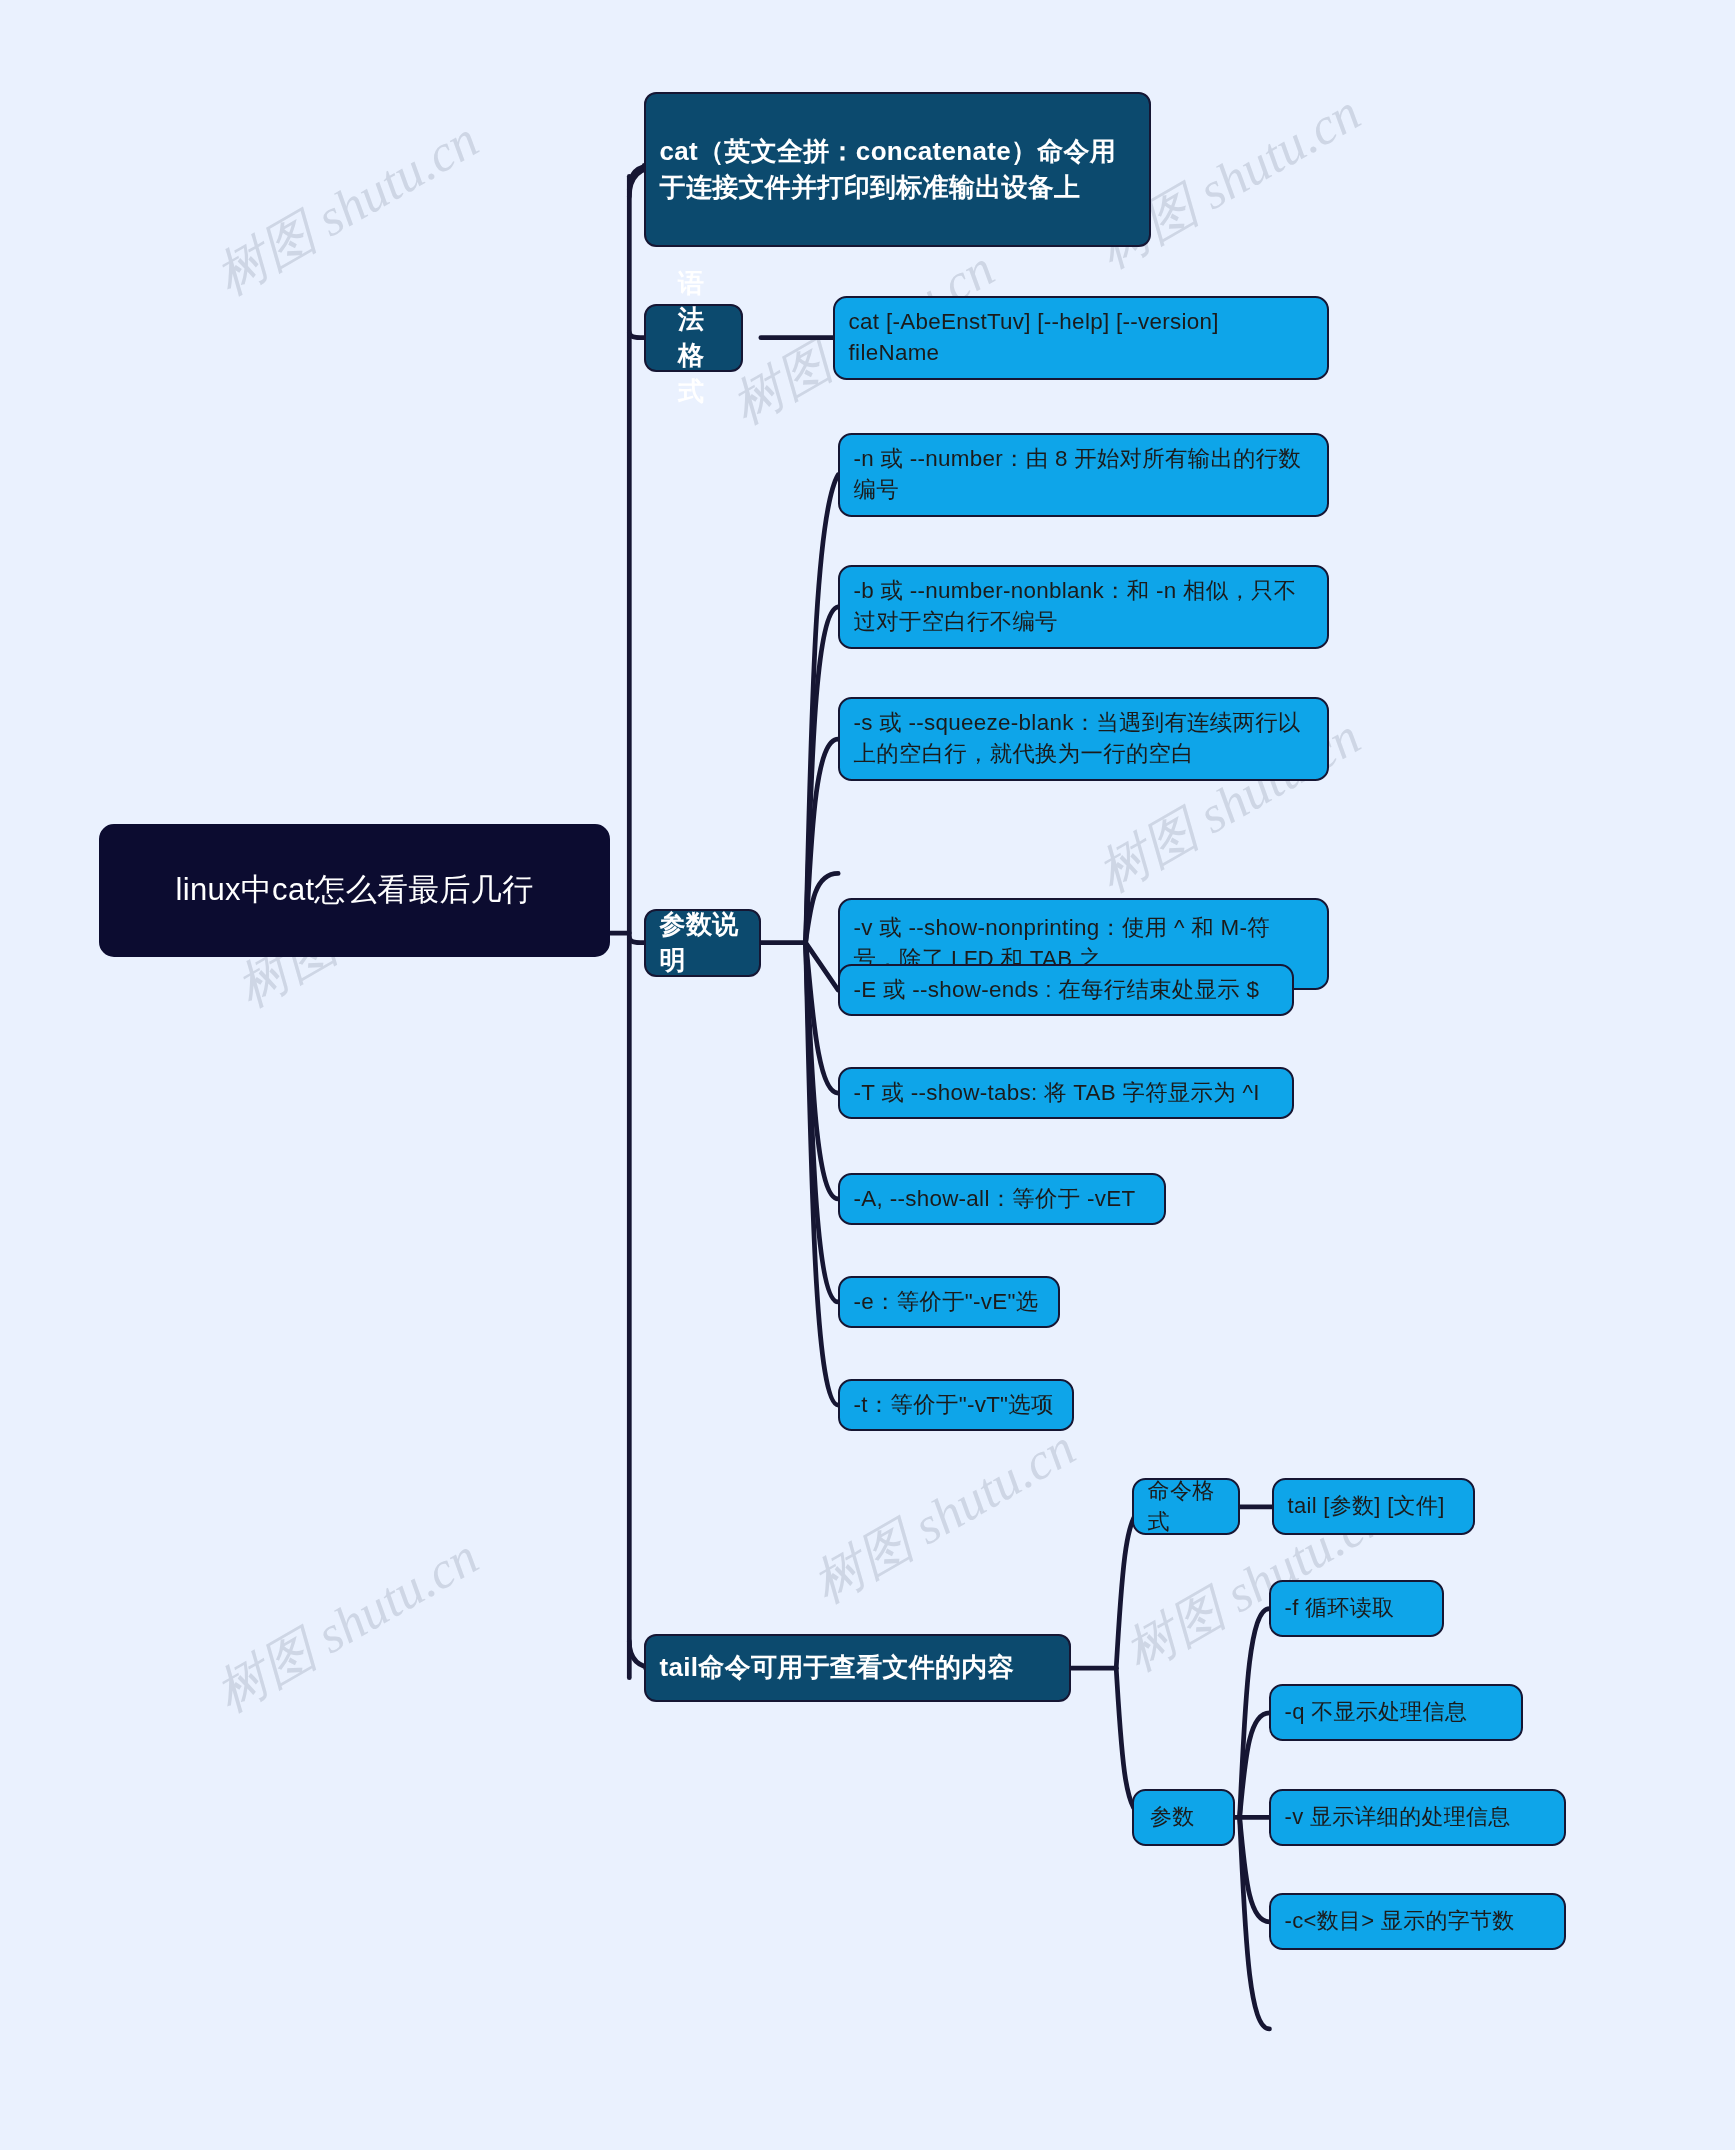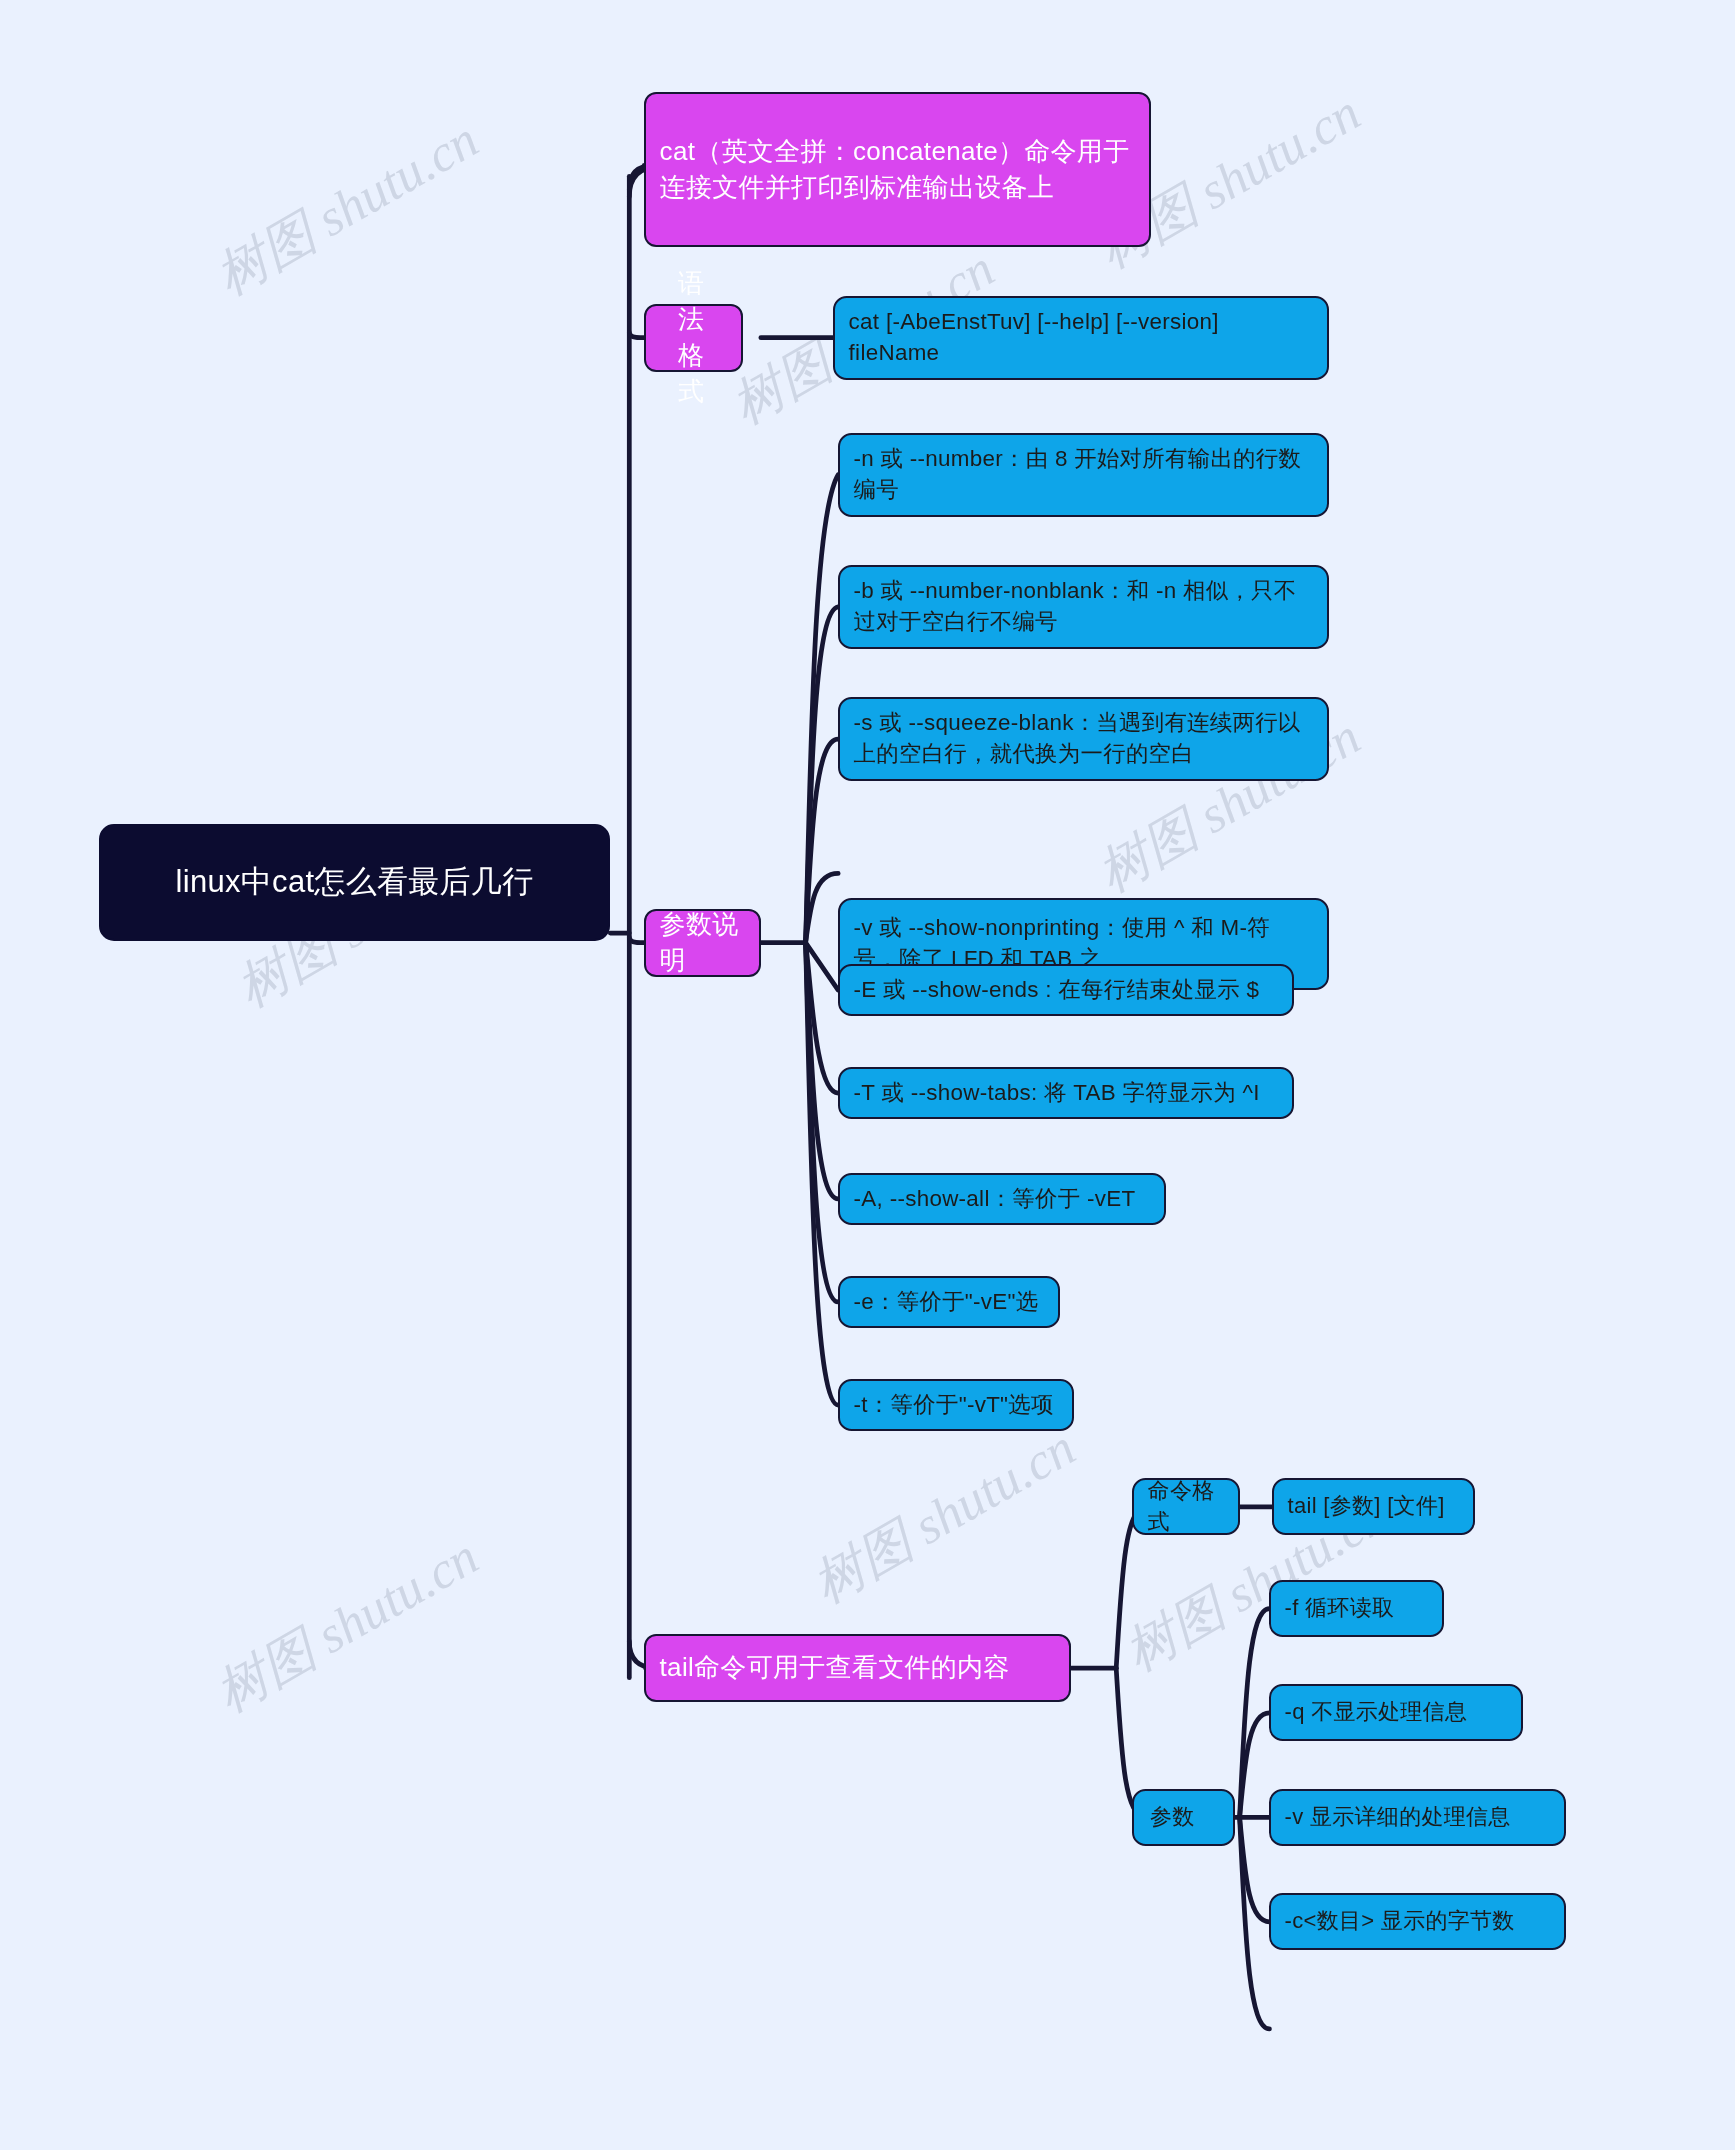--- a/index.html
+++ b/index.html
@@ -70,24 +70,25 @@
     background: #0c0c30;
     color: #ffffff;
     border-color: #0c0c30;
     font-size: 31px;
     justify-content: center;
     text-align: center;
     border-radius: 15px;
   }
 
   .node.primary {
-    background: #d946ef;
+    background: #0c4a6e;
     color: #ffffff;
     border-color: #161633;
     font-size: 26px;
+    font-weight: bold;
   }
 
   .node.leaf {
     background: #0ea5e9;
     color: #1b1b1b;
     border-color: #161633;
     font-size: 22.4px;
     border-radius: 13.6px;
   }
 
@@ -152,21 +153,21 @@
 
     <path d="M 1776 2680 L 1828 2680"></path>
 
     <path d="M 1828 2680 C 1836 2520 1840 2372 1872 2372"></path>
     <path d="M 1828 2680 C 1836 2600 1840 2526 1872 2526"></path>
     <path d="M 1828 2680 L 1872 2680"></path>
     <path d="M 1828 2680 C 1836 2760 1840 2834 1872 2834"></path>
     <path d="M 1828 2680 C 1836 2840 1840 2992 1872 2992"></path>
   </svg>
 
-  <div class="node root" style="left:99px; top:824px; width:511px; height:117px;">
+  <div class="node root" style="left:99px; top:824px; width:511px; height:133px;">
     <span>linux中cat怎么看最后几行</span>
   </div>
 
   <div class="node primary" style="left:644px; top:92px; width:507px; height:155px;">
     <span>cat（英文全拼：concatenate）命令用于连接文件并打印到标准输出设备上</span>
   </div>
 
   <div class="node primary" style="left:644px; top:304px; width:99px; height:68px;padding-left:32px;">
     <span>语法格式</span>
   </div>

